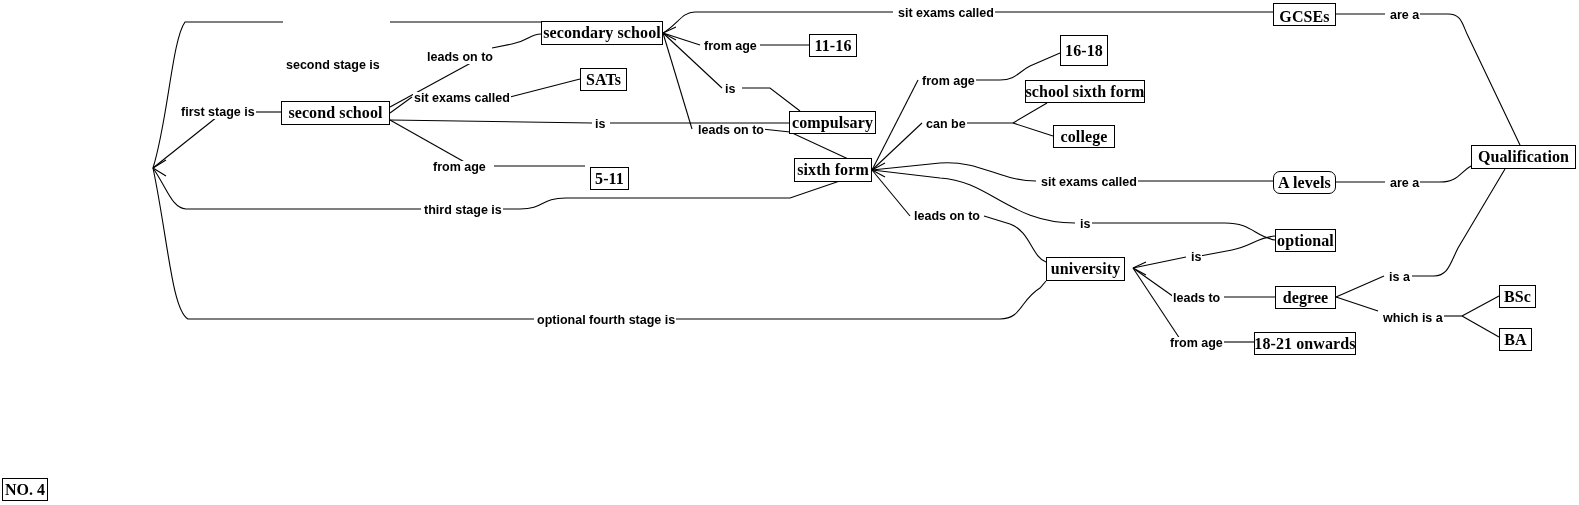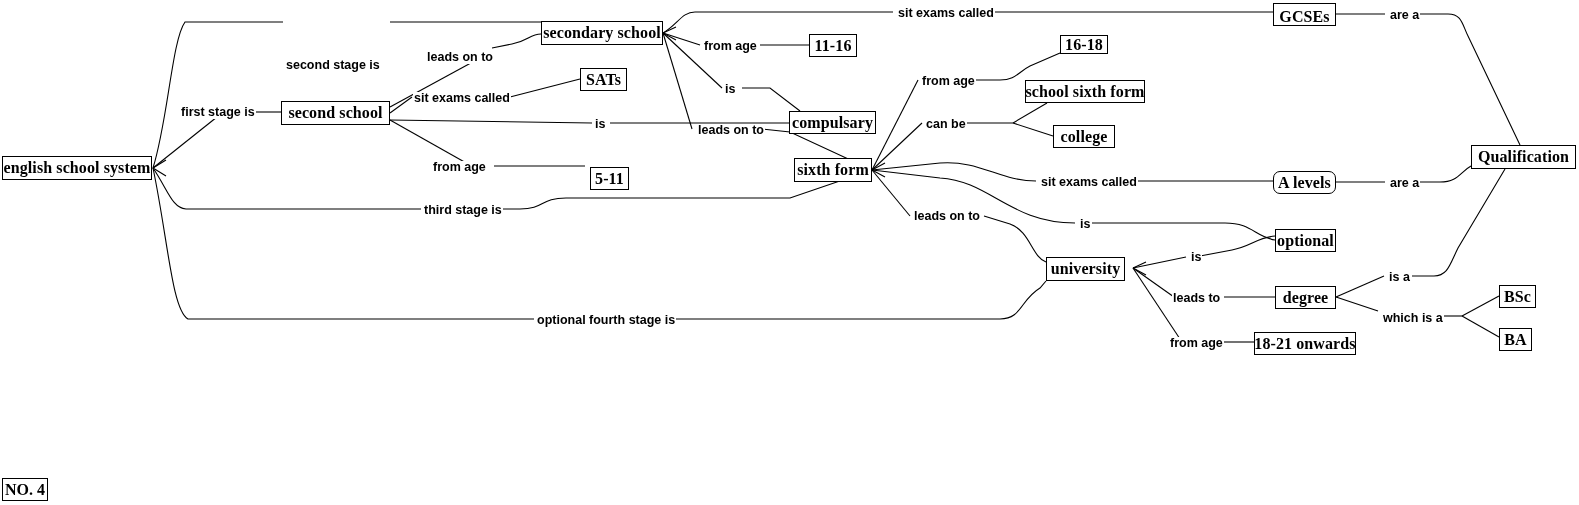--- a/index.html
+++ b/index.html
@@ -154,23 +154,20 @@
     <path d="M 1462,316 L 1499,337"></path>
 
     <g stroke="#000" stroke-width="1.2" fill="none">
       <path d="M 153,168 L 166,160 M 153,168 L 166,176"></path>
       <path d="M 663,33 L 676,27 M 663,33 L 676,40"></path>
       <path d="M 872,170 L 885,163 M 872,170 L 885,177"></path>
       <path d="M 1133,268 L 1146,262 M 1133,268 L 1146,275"></path>
     </g>
   </svg>
 
-  <div class="node" style="left:2px; top:156px; width:150px; height:24px;">
-    <span>english school system</span>
-  </div>
   <div class="node" style="left:281px; top:101px; width:109px; height:24px;">
     <span>second school</span>
   </div>
   <div class="node" style="left:541px; top:21px; width:122px; height:24px;">
     <span>secondary school</span>
   </div>
   <div class="node" style="left:580px; top:68px; width:47px; height:23px;">
     <span>SATs</span>
   </div>
   <div class="node" style="left:590px; top:155px; width:39px; height:23px;margin-top:12px;">
@@ -178,21 +175,21 @@
   </div>
   <div class="node" style="left:809px; top:34px; width:48px; height:23px;">
     <span>11-16</span>
   </div>
   <div class="node" style="left:789px; top:111px; width:87px; height:23px;">
     <span>compulsary</span>
   </div>
   <div class="node" style="left:794px; top:158px; width:78px; height:24px;">
     <span>sixth form</span>
   </div>
-  <div class="node" style="left:1060px; top:35px; width:48px; height:19px;">
+  <div class="node" style="left:1060px; top:35px; width:48px; height:31px;">
     <span>16-18</span>
   </div>
   <div class="node" style="left:1025px; top:80px; width:120px; height:23px;">
     <span>school sixth form</span>
   </div>
   <div class="node" style="left:1053px; top:125px; width:62px; height:23px;">
     <span>college</span>
   </div>
   <div class="node" style="left:1046px; top:257px; width:79px; height:24px;">
     <span>university</span>

